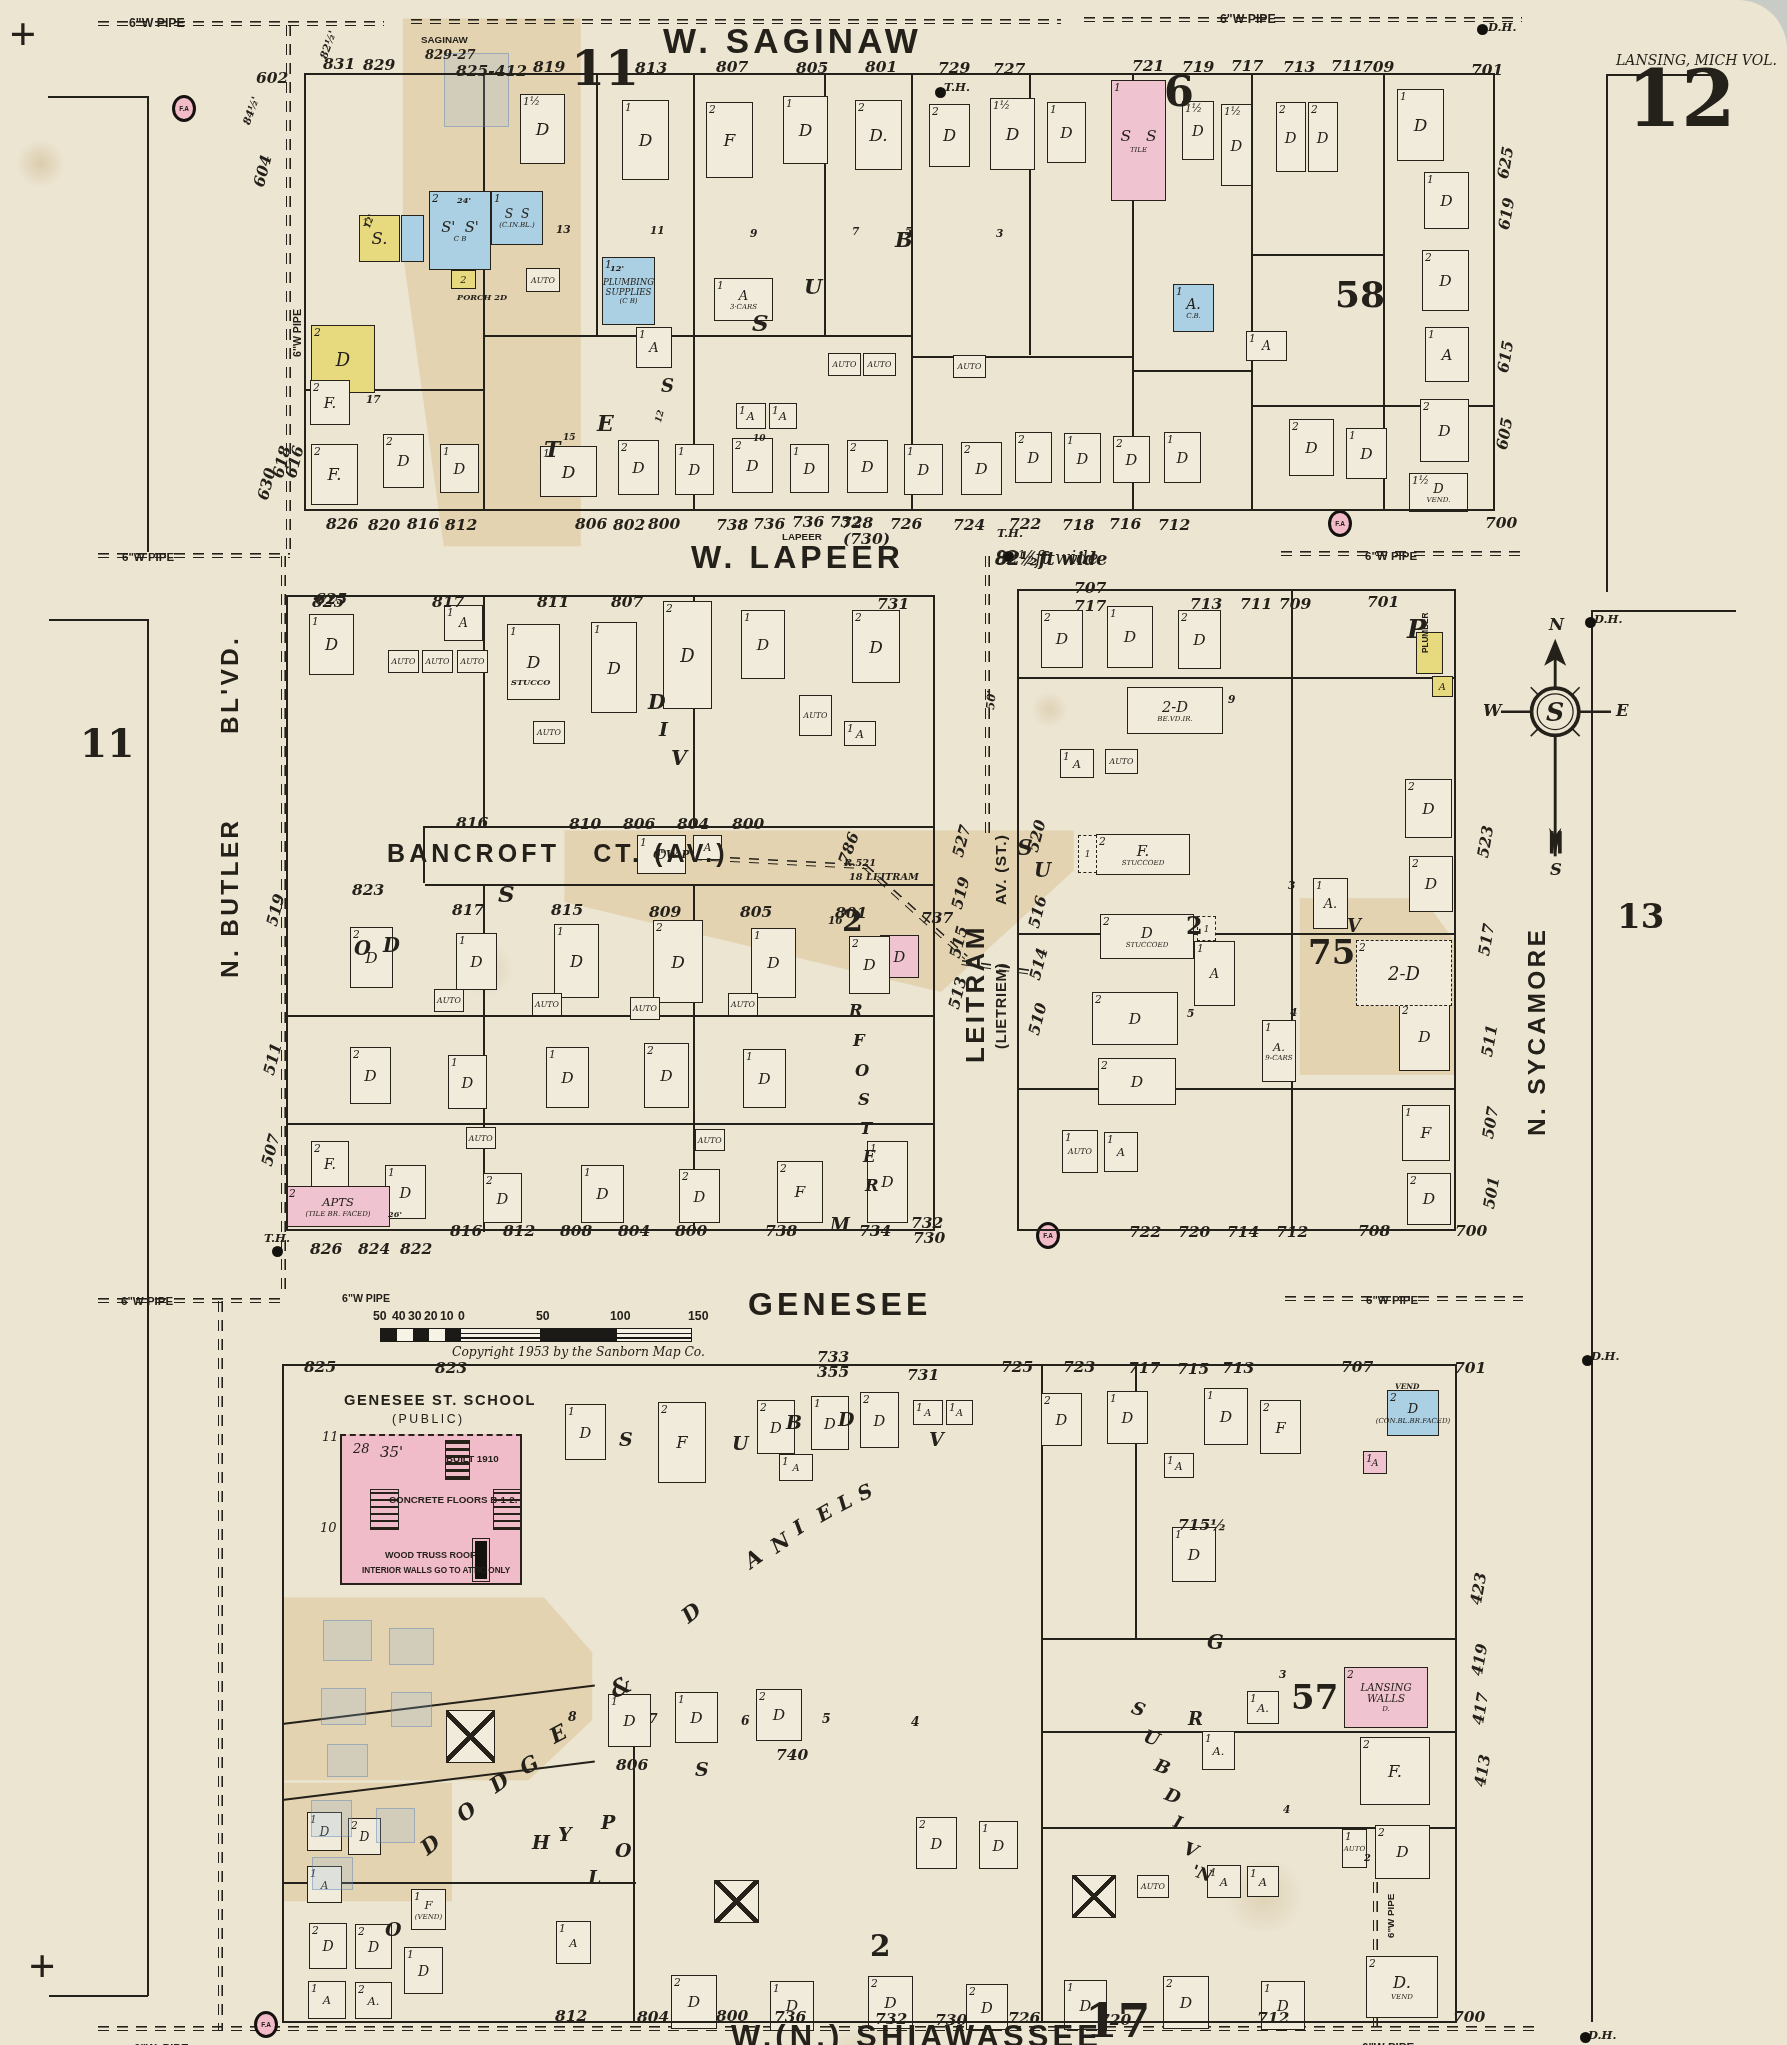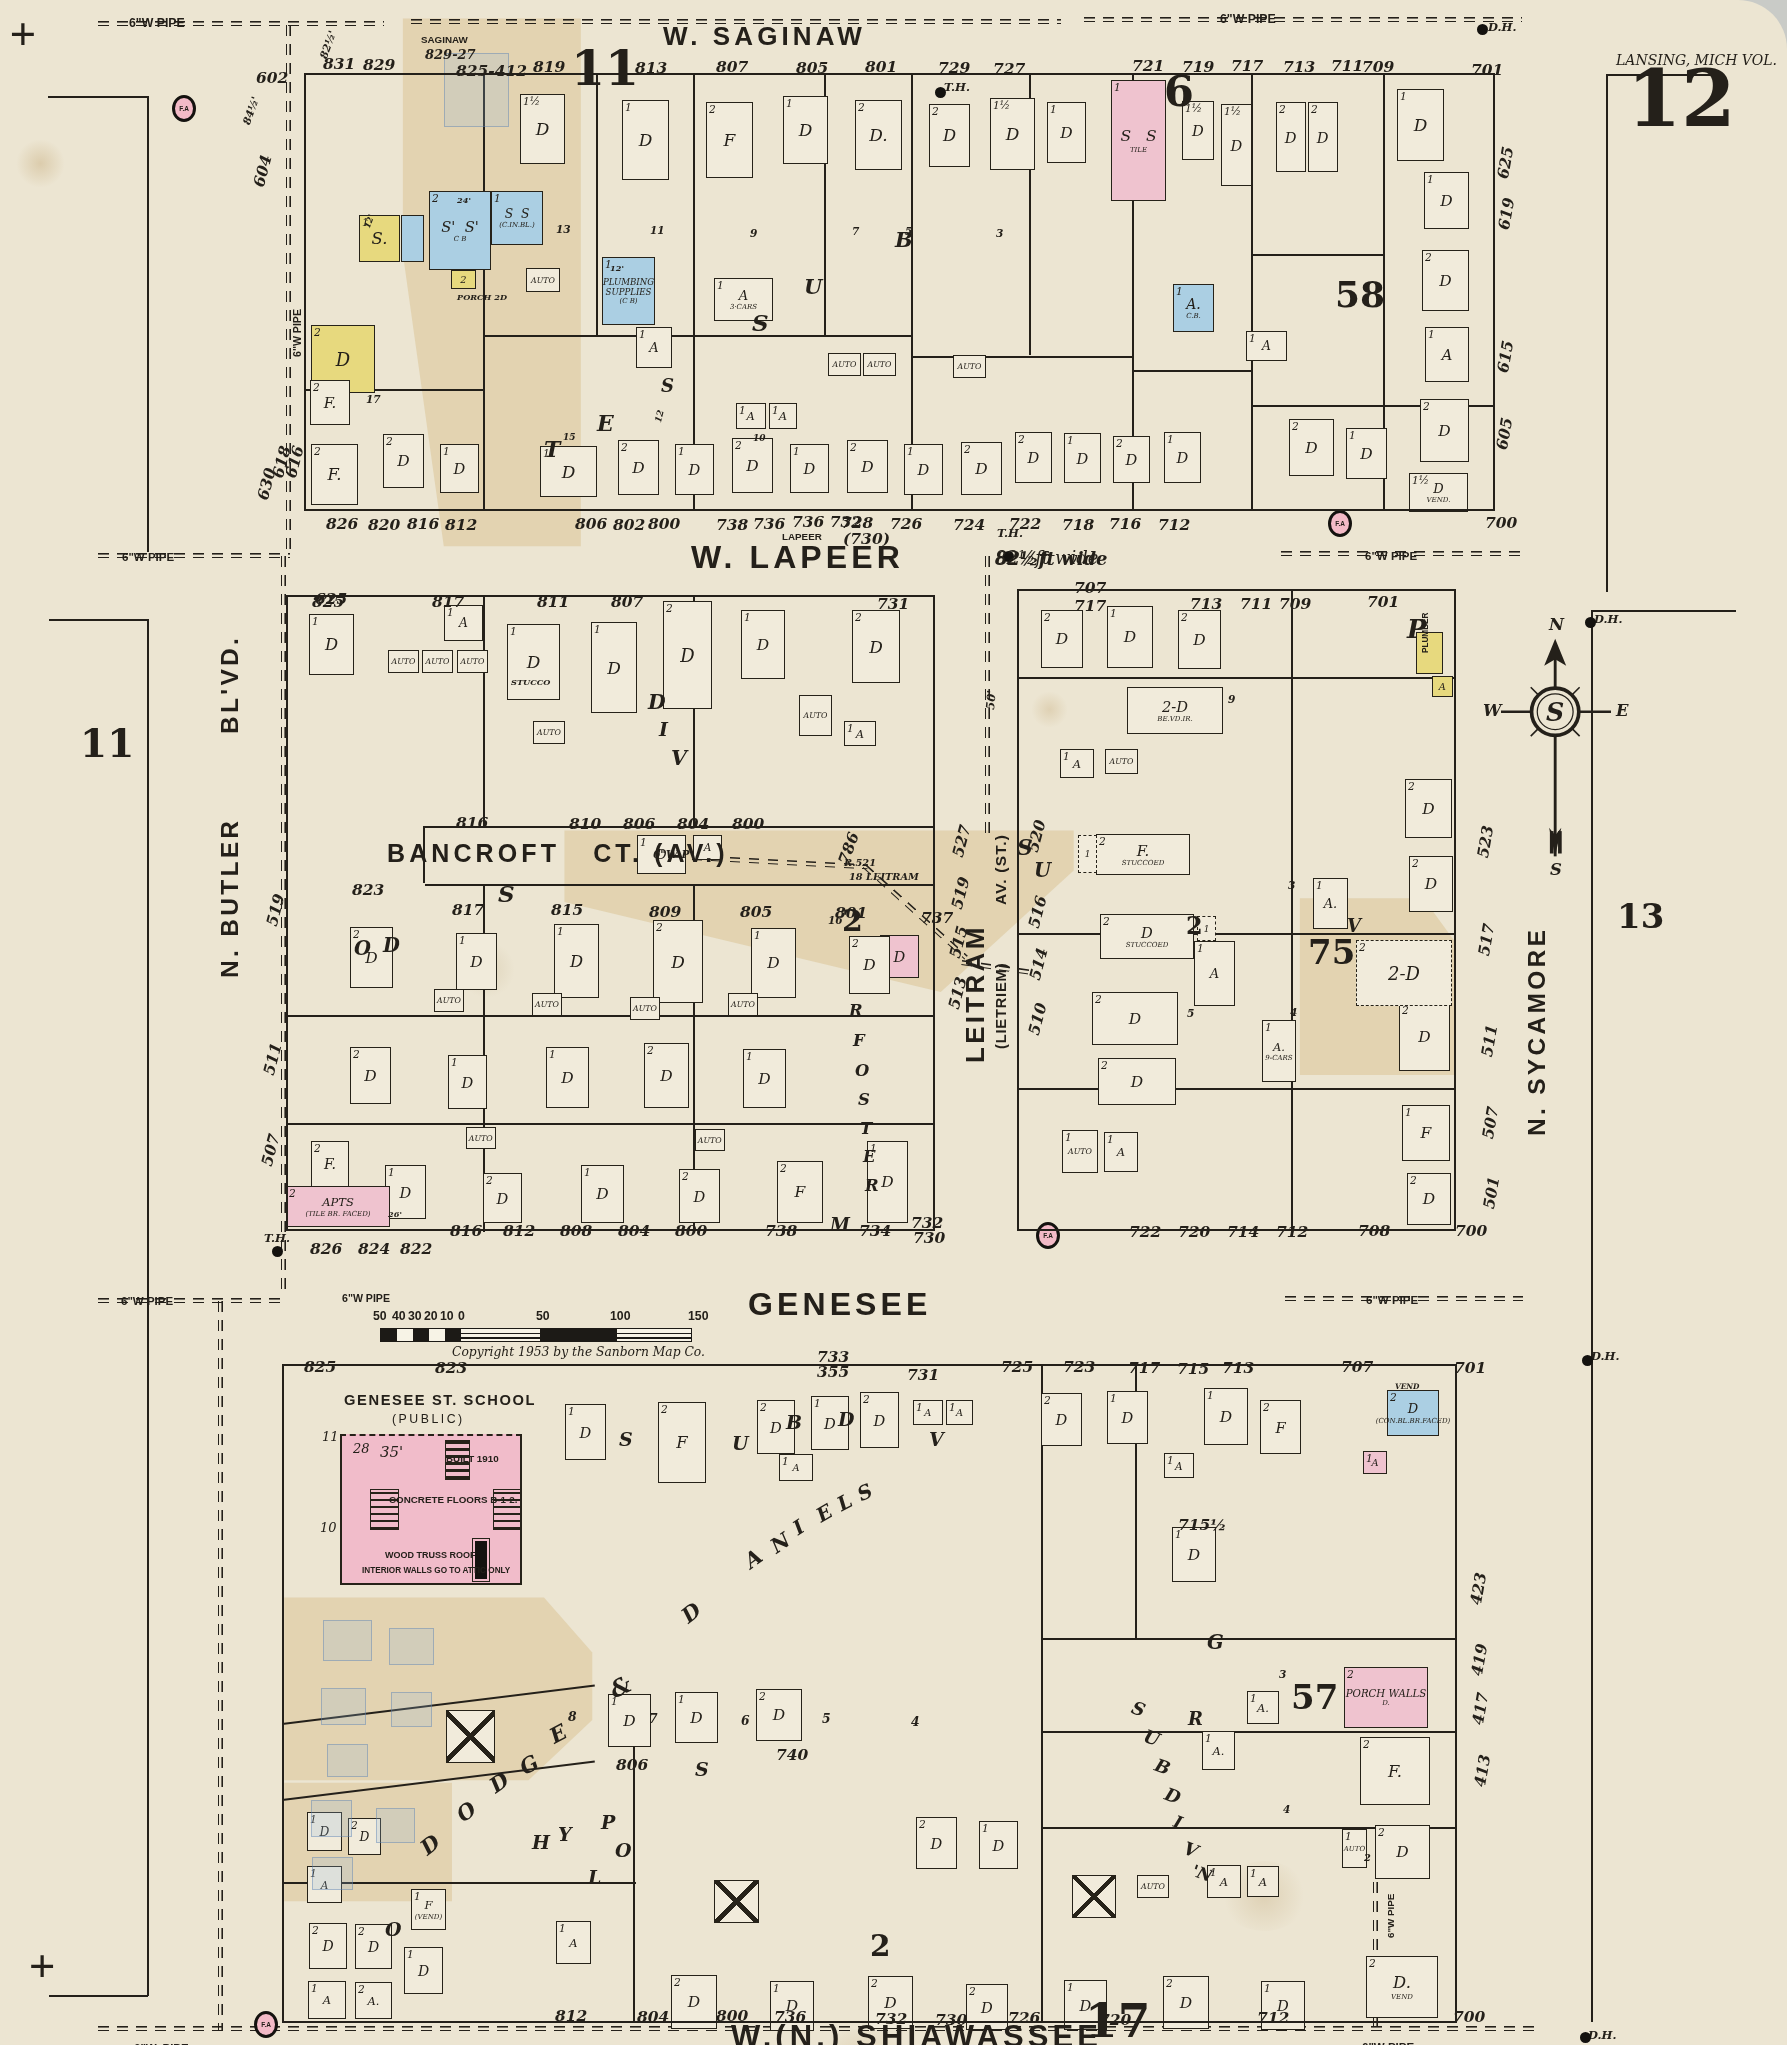--- a/index.html
+++ b/index.html
@@ -703,21 +703,21 @@
         <span class="bn">1</span>
         <span class="bl" style="font-size: 14.7px;">D</span>
       </div>
       <div class="bld" style="left: 1366px; top: 1956px; width: 72px; height: 62px;">
         <span class="bn">2</span>
         <span class="bl" style="font-size: 16.4px;">D.</span>
         <span class="bs">VEND</span>
       </div>
       <div class="bld c-p" style="left: 1344px; top: 1667px; width: 84px; height: 61px;">
         <span class="bn">2</span>
-        <span class="bl" style="font-size: 10.2px;">PORCH WALLS</span>
+        <span class="bl" style="font-size: 10.2px;">LANSING WALLS</span>
         <span class="bs">D.</span>
       </div>
       <div class="bld" style="left: 1247px; top: 1691px; width: 32px; height: 33px;">
         <span class="bn">1</span>
         <span class="bl" style="font-size: 11.5px;">A.</span>
       </div>
       <div class="bld" style="left: 1202px; top: 1731px; width: 33px; height: 39px;">
         <span class="bn">1</span>
         <span class="bl" style="font-size: 11.5px;">A.</span>
       </div>
@@ -1097,21 +1097,21 @@
   <div class="bignum" style="left:571px;top:39px;font-size:49px;">11</div>
   <div class="bignum" style="left:1164px;top:66px;font-size:43px;">6</div>
   <div class="bignum" style="left:1335px;top:273px;font-size:36px;">58</div>
   <div class="bignum" style="left:842px;top:903px;font-size:30px;">2</div>
   <div class="bignum" style="left:1186px;top:911px;font-size:24px;">2</div>
   <div class="bignum" style="left:1308px;top:932px;font-size:34px;">75</div>
   <div class="bignum" style="left:1291px;top:1677px;font-size:34px;">57</div>
   <div class="bignum" style="left:870px;top:1928px;font-size:29.5px;">2</div>
   <div class="bignum" style="left:1085px;top:1993px;font-size:47px;">17</div>
 
-  <div class="street" style="left:663px;top:21px;font-size:26px;">W. SAGINAW</div>
+  <div class="street" style="left:663px;top:21px;font-size:35px;">W. SAGINAW</div>
   <div class="street" style="left:691px;top:539px;font-size:32px;">W. LAPEER</div>
   <div class="street" style="left:748px;top:1286px;font-size:32px;">GENESEE</div>
   <div class="street" style="left:731px;top:2019px;font-size:31px;">W.(N.) SHIAWASSEE</div>
   <div class="street" style="left:387px;top:839px;font-size:25px;">
     <span>BANCROFT</span>&nbsp;&nbsp;
     <span>CT. (AV.)</span>
   </div>
   <div class="vstreet" style="left:216px;top:636px;height:98px;font-size:24.5px;">BL'VD.</div>
   <div class="vstreet" style="left:216px;top:773px;height:205px;font-size:24.5px;">N. BUTLER</div>
   <div class="vstreet" style="left:1523px;top:923px;height:213px;font-size:24.5px;">N. SYCAMORE</div>

